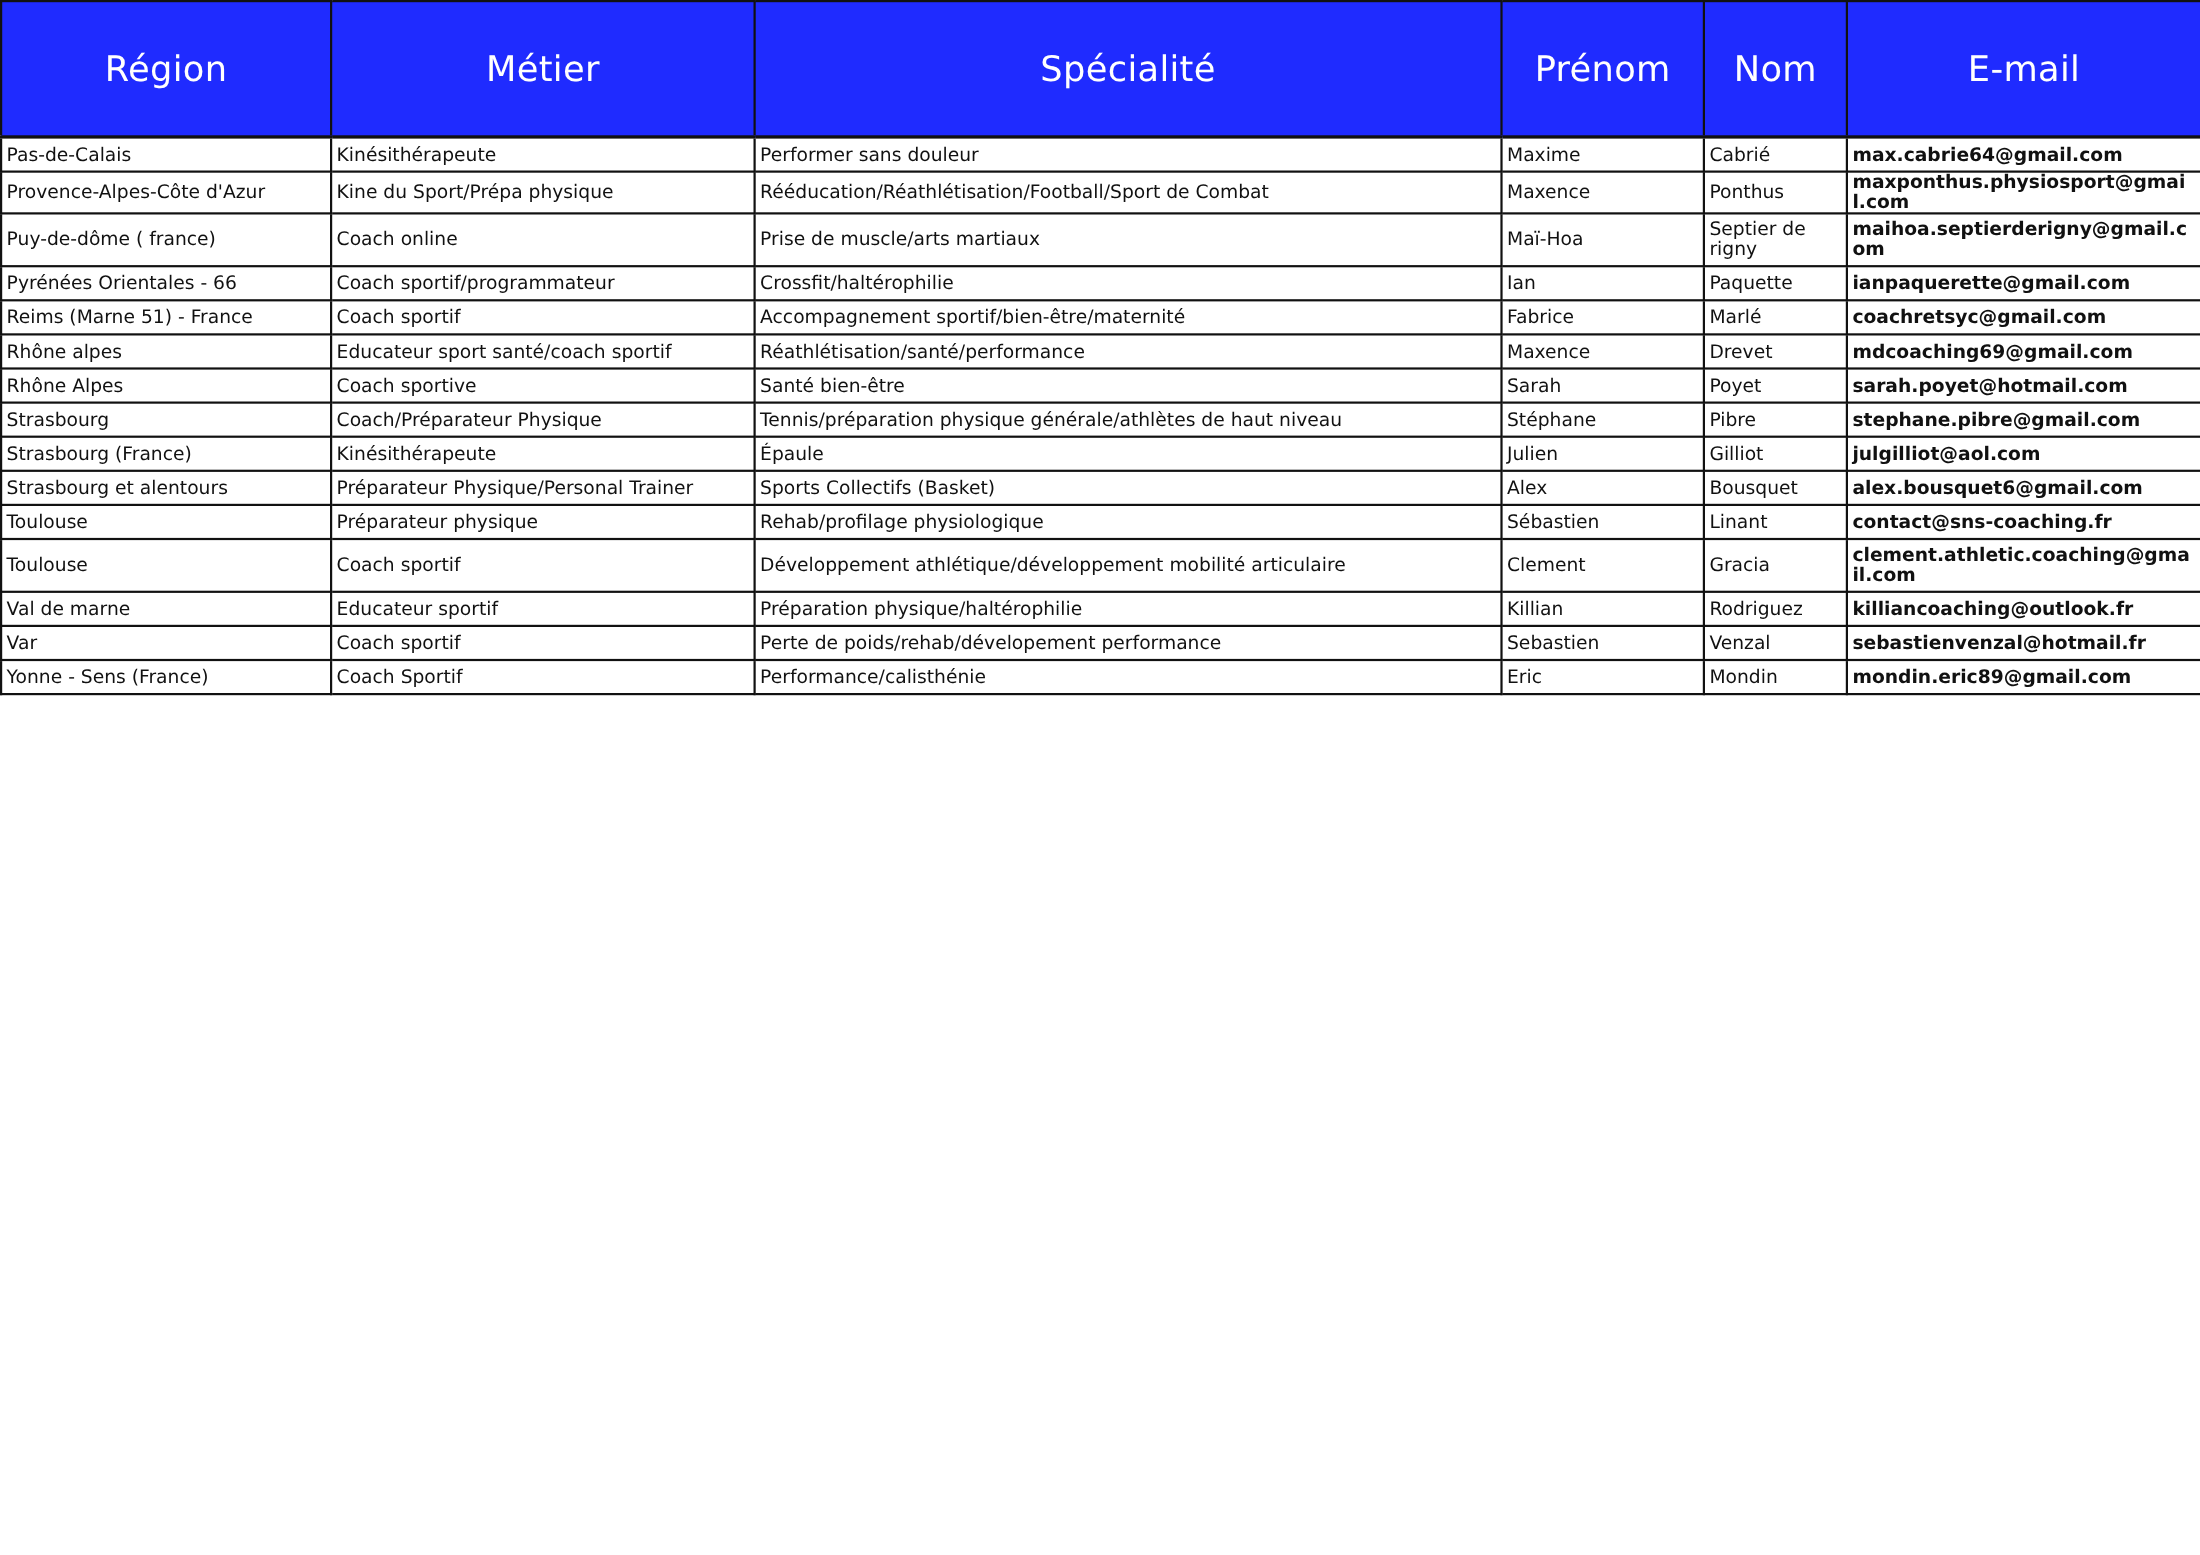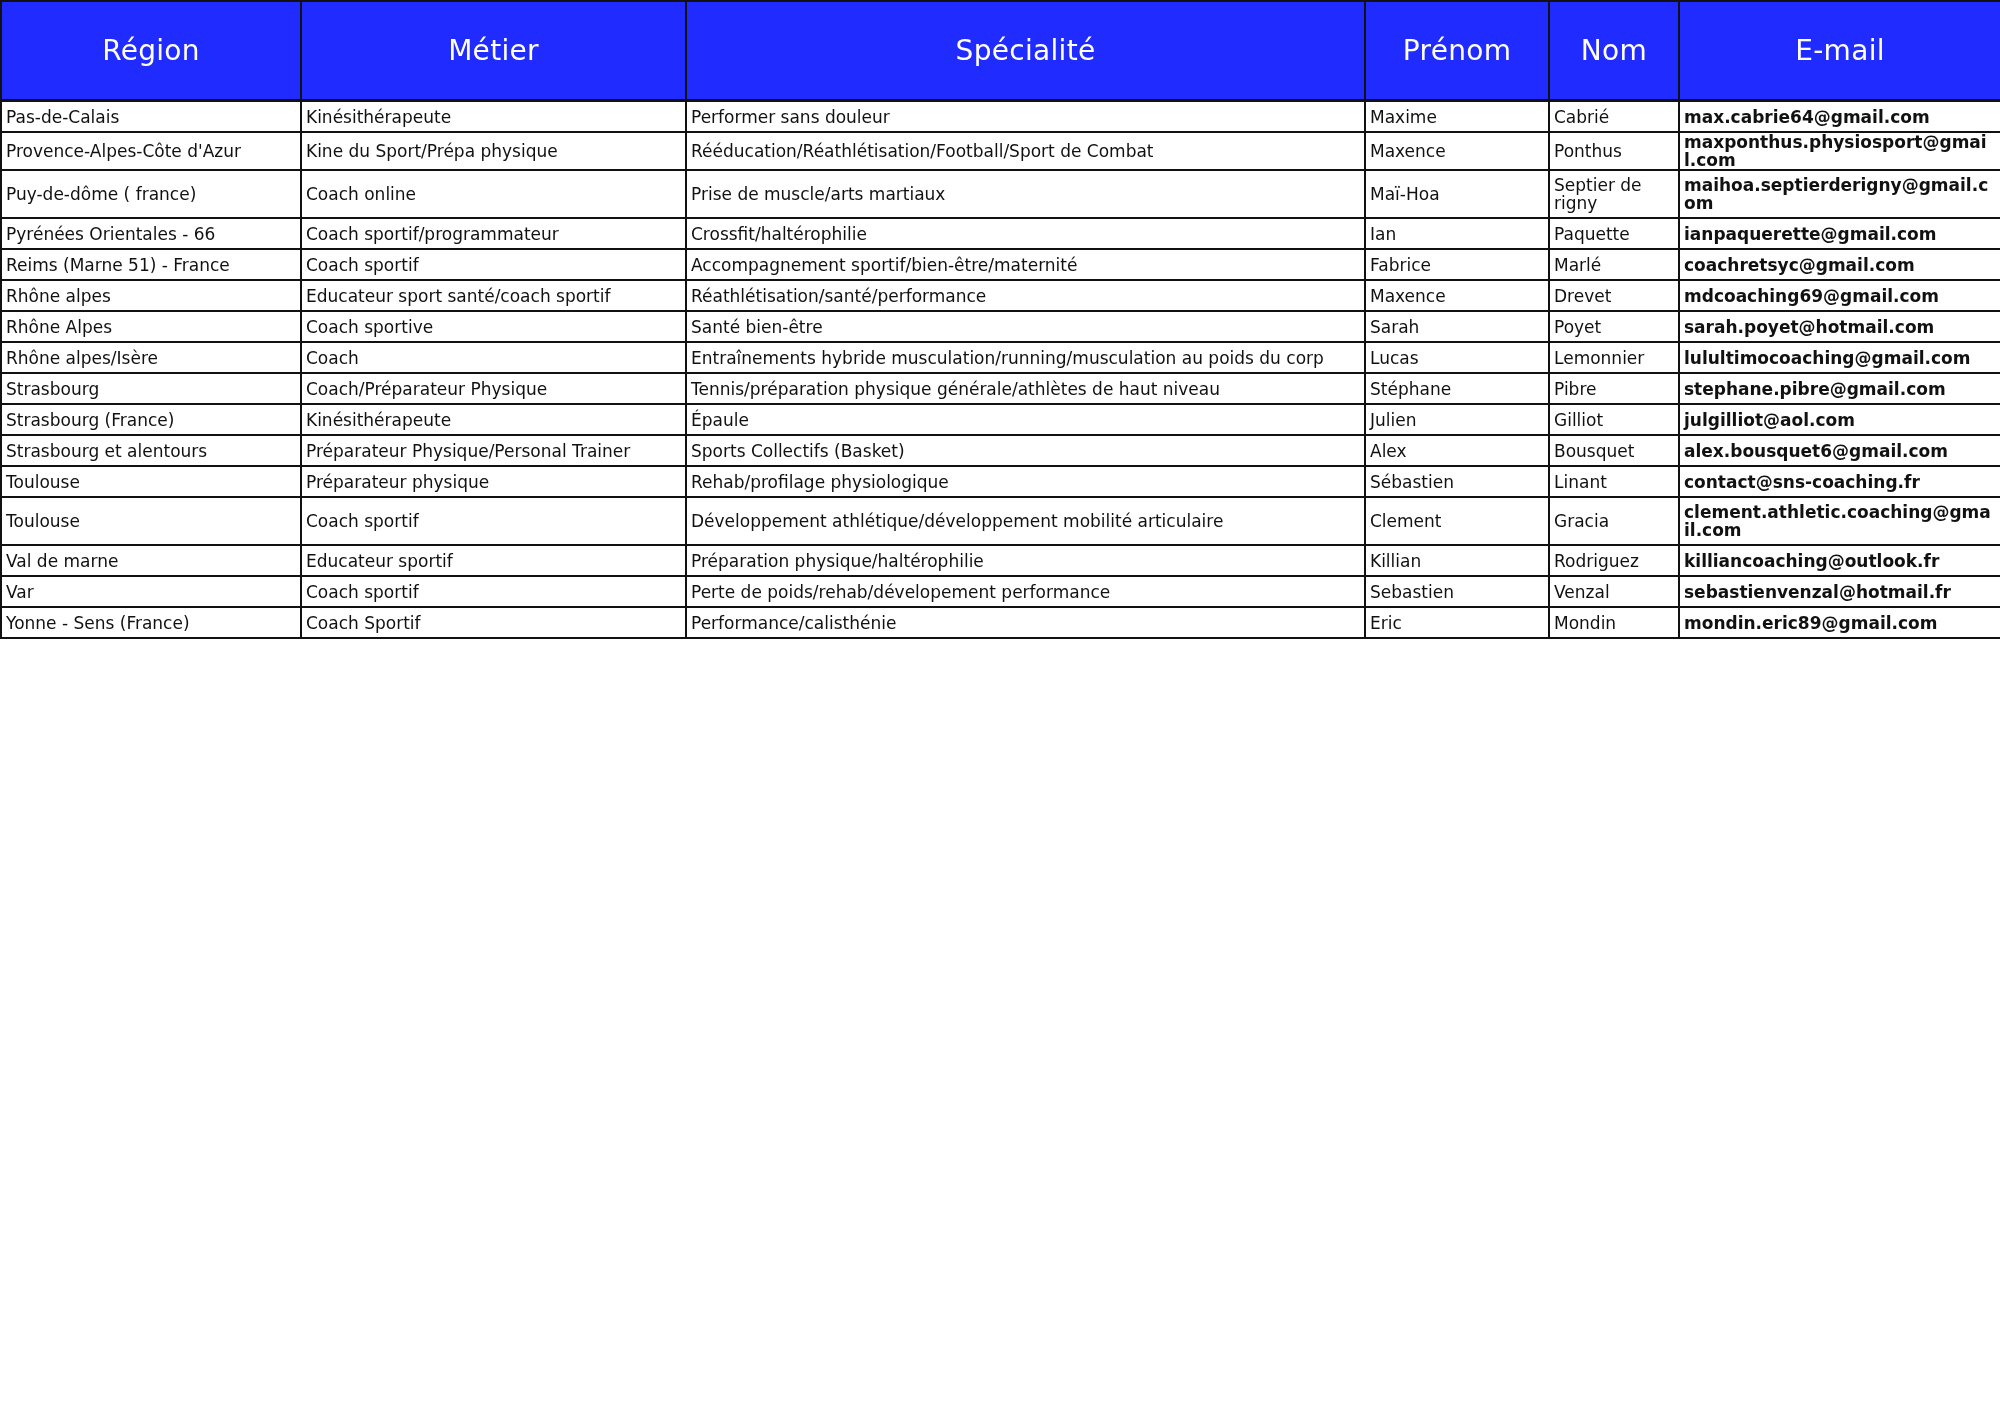--- a/index.html
+++ b/index.html
@@ -28,27 +28,27 @@
     col.c-spec { width: 679px; }
     col.c-prenom { width: 184px; }
     col.c-nom { width: 130px; }
     col.c-email { width: 322px; }
 
     thead th {
       background: #1f2bff;
       color: #ffffff;
       height: 97px;
       font-weight: normal;
-      font-size: 28px;
+      font-size: 32px;
       letter-spacing: 0.3px;
       text-align: center;
       vertical-align: middle;
       border: 2px solid #111111;
       border-bottom: 3px solid #111111;
-      padding: 0;
+      padding: 12px;
     }
     tbody td {
       border: 2px solid #111111;
       font-size: 17px;
       color: #111111;
       padding: 0 4px;
       height: 29px;
       line-height: 18px;
       vertical-align: middle;
       white-space: normal;
@@ -137,28 +137,20 @@
       </tr>
       <tr>
         <td>Rhône Alpes</td>
         <td>Coach sportive</td>
         <td>Santé bien-être</td>
         <td>Sarah</td>
         <td>Poyet</td>
         <td class="email">sarah.poyet@hotmail.com</td>
       </tr>
       <tr>
-        <td>Rhône alpes/Isère</td>
-        <td>Coach</td>
-        <td>Entraînements hybride musculation/running/musculation au poids du corp</td>
-        <td>Lucas</td>
-        <td>Lemonnier</td>
-        <td class="email">lulultimocoaching@gmail.com</td>
-      </tr>
-      <tr>
         <td>Strasbourg</td>
         <td>Coach/Préparateur Physique</td>
         <td>Tennis/préparation physique générale/athlètes de haut niveau</td>
         <td>Stéphane</td>
         <td>Pibre</td>
         <td class="email">stephane.pibre@gmail.com</td>
       </tr>
       <tr>
         <td>Strasbourg (France)</td>
         <td>Kinésithérapeute</td>

